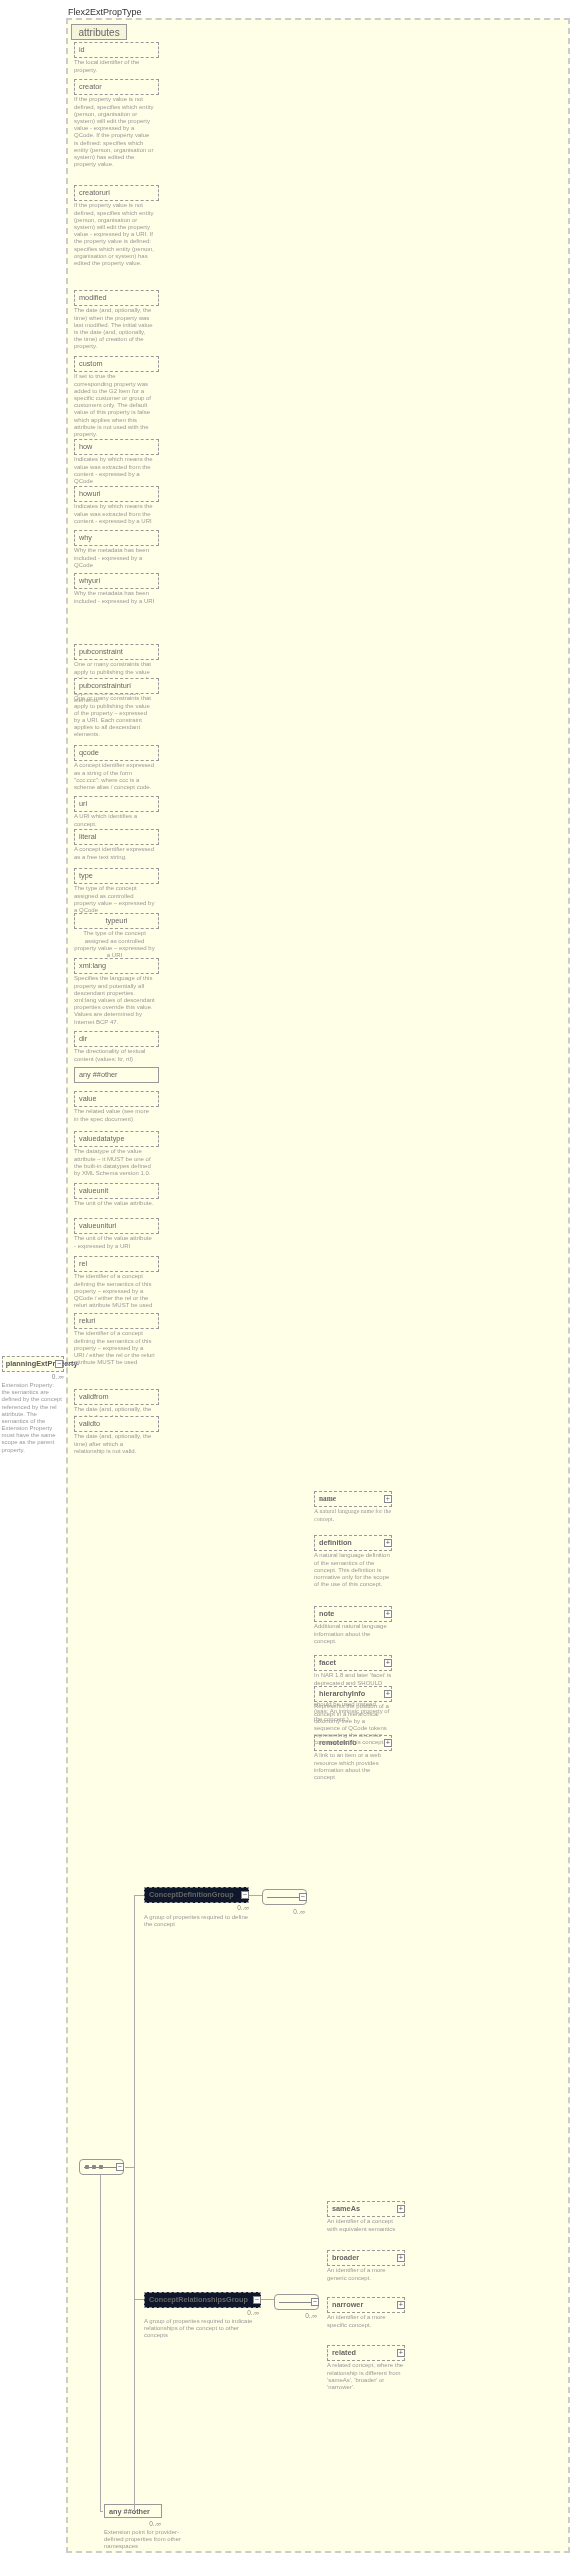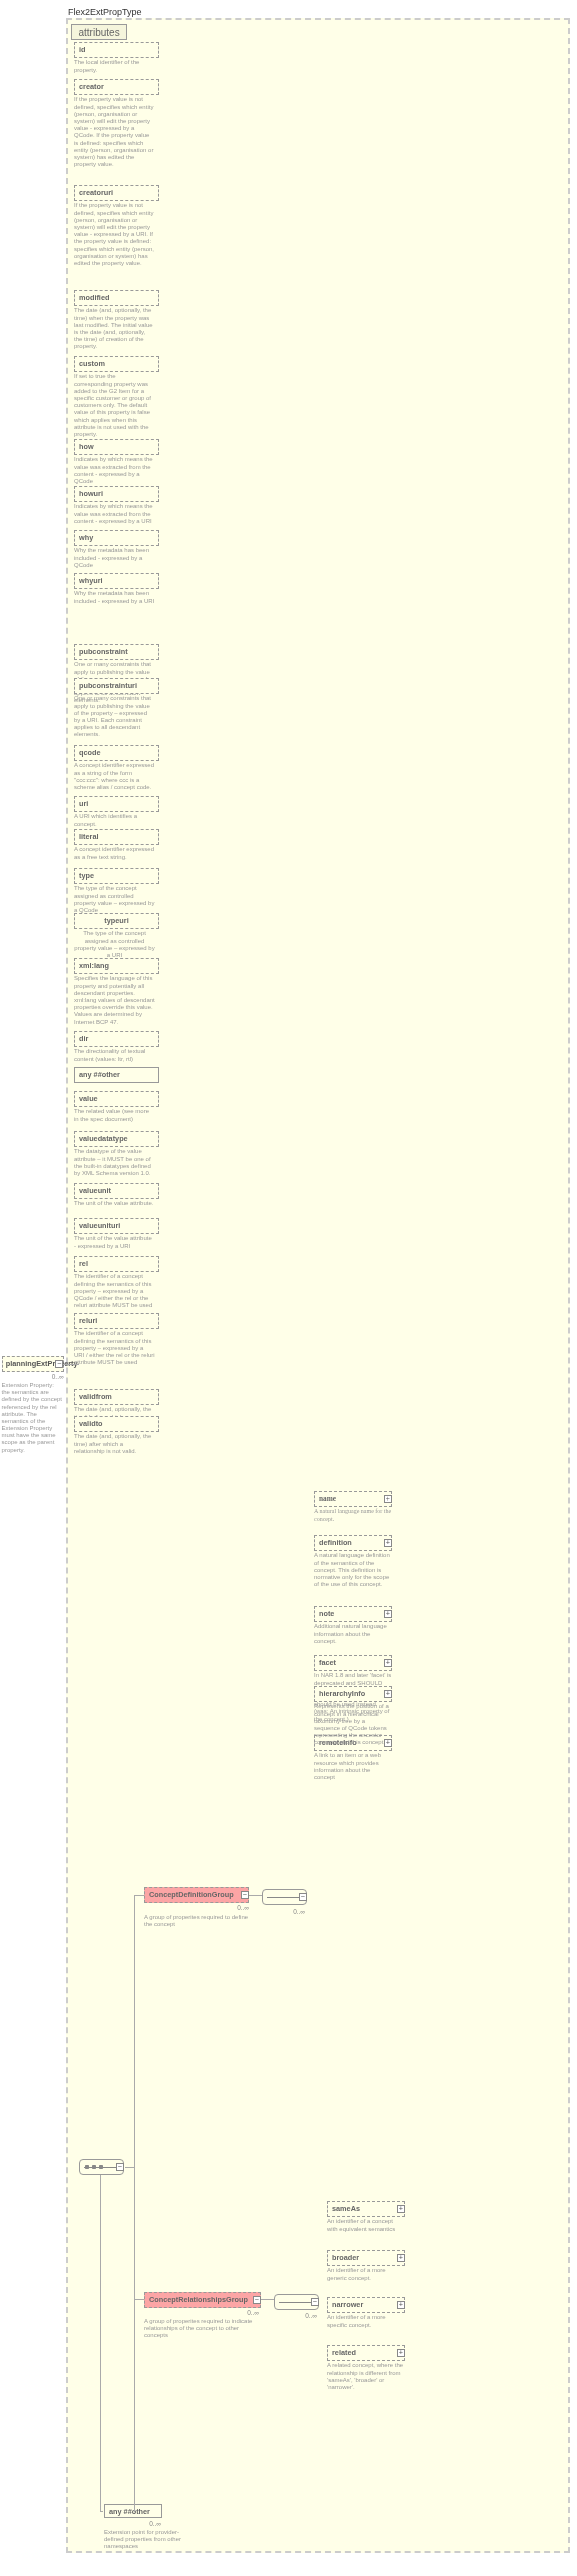--- a/index.html
+++ b/index.html
@@ -8,28 +8,28 @@
 .root-label{position:absolute;left:68px;top:6.5px;font-size:9px;color:#333}
 .main-bg{position:absolute;left:66px;top:18px;width:504px;height:2535px;border:2.4px dashed #ccc;background:#ffffe8}
 .attributes-h{position:absolute;left:71px;top:24px;border:0.8px solid #999;background:#f5f5dc;padding:1.6px 6.5px;font-size:10px;color:#666}
 .root-el{position:absolute;left:1.6px;top:1356px;width:62px}
 .root-box{border:1.6px dashed #999;background:#ffffe8;padding:2.4px 3.2px;position:relative}
 .root-box .name{font-size:7.3px;font-weight:bold;color:#555}
 .root-box .exp{position:absolute;right:-0.8px;top:3.2px;width:8px;height:8px;border:0.8px solid #888;background:#fff;text-align:center;line-height:6.5px;font-size:7.3px;color:#555}
 .card{font-size:6.5px;color:#888;text-align:right;margin-top:0.8px}
 .root-desc{font-size:6px;color:#999;line-height:1.2;margin-top:2.4px;width:61px}
 .attr{position:absolute;left:74px;width:85px}
-.attr-head{border:1.6px dashed #999;background:#ffffe8;padding:2.4px 4px;font-size:7.3px;font-weight:bold;color:#666;position:relative}
+.attr-head{border:1.6px dashed #999;background:#ffffe8;padding:2.4px 4px;font-size:7.3px;font-weight:normal;color:#666;position:relative}
 .attr-desc{font-size:6px;color:#999;line-height:1.2;padding:1.6px 0;width:81px}
 .seq{position:absolute;left:79px;top:2159px;width:45px;height:16px;border:1.6px solid #999;border-radius:4px;background:#ffffe8;position:absolute}
 .seq-dots{position:absolute;left:4.9px;top:4.9px;width:31px;height:4.9px;display:flex;gap:3.2px;align-items:center}
 .seq-dots span{width:4px;height:4px;background:#888;border-radius:0.8px}
 .seq-line{position:absolute;left:4px;top:6.5px;width:32px;height:0.8px;background:#888}
 .seq-exp{position:absolute;right:-0.8px;top:3.2px;width:8px;height:8px;border:0.8px solid #888;background:#fff;text-align:center;line-height:6.5px;font-size:7.3px;color:#555}
-.group-box{position:absolute;border:1.6px dashed #999;background:#fca5a5;padding:2.4px 4px}
+.group-box{position:absolute;border:1.6px dashed #999;background:#0f172a;padding:2.4px 4px}
 .group-box .name{font-size:7.3px;font-weight:bold;color:#666;display:inline-block}
 .group-box .exp{position:absolute;right:-0.8px;top:3.2px;width:8px;height:8px;border:0.8px solid #888;background:#fff;text-align:center;line-height:6.5px;font-size:7.3px;color:#555}
 .group-desc{font-size:6px;color:#999;line-height:1.2;margin-top:1.6px}
 .any-box{position:absolute;border:1.6px solid #999;background:#ffffe8;padding:1.6px 4px;font-size:7.3px;font-weight:bold;color:#666}
 .leaf{position:absolute;left:303px;width:57px}
 .leaf-box{border:1.6px dashed #999;background:#ffffe8;padding:2.4px 4px;position:relative}
 .leaf-box .exp{position:absolute;right:-0.8px;top:3.2px;width:8px;height:8px;border:0.8px solid #888;background:#fff;text-align:center;line-height:6.5px;font-size:7.3px;color:#555}
 .leaf-name{font-size:7.3px;font-weight:bold;color:#666}
 .leaf-desc{font-size:6px;color:#999;line-height:1.2;padding:1.6px 0;width:78px}
 .rel-leaf{position:absolute;left:317px;width:53px}

